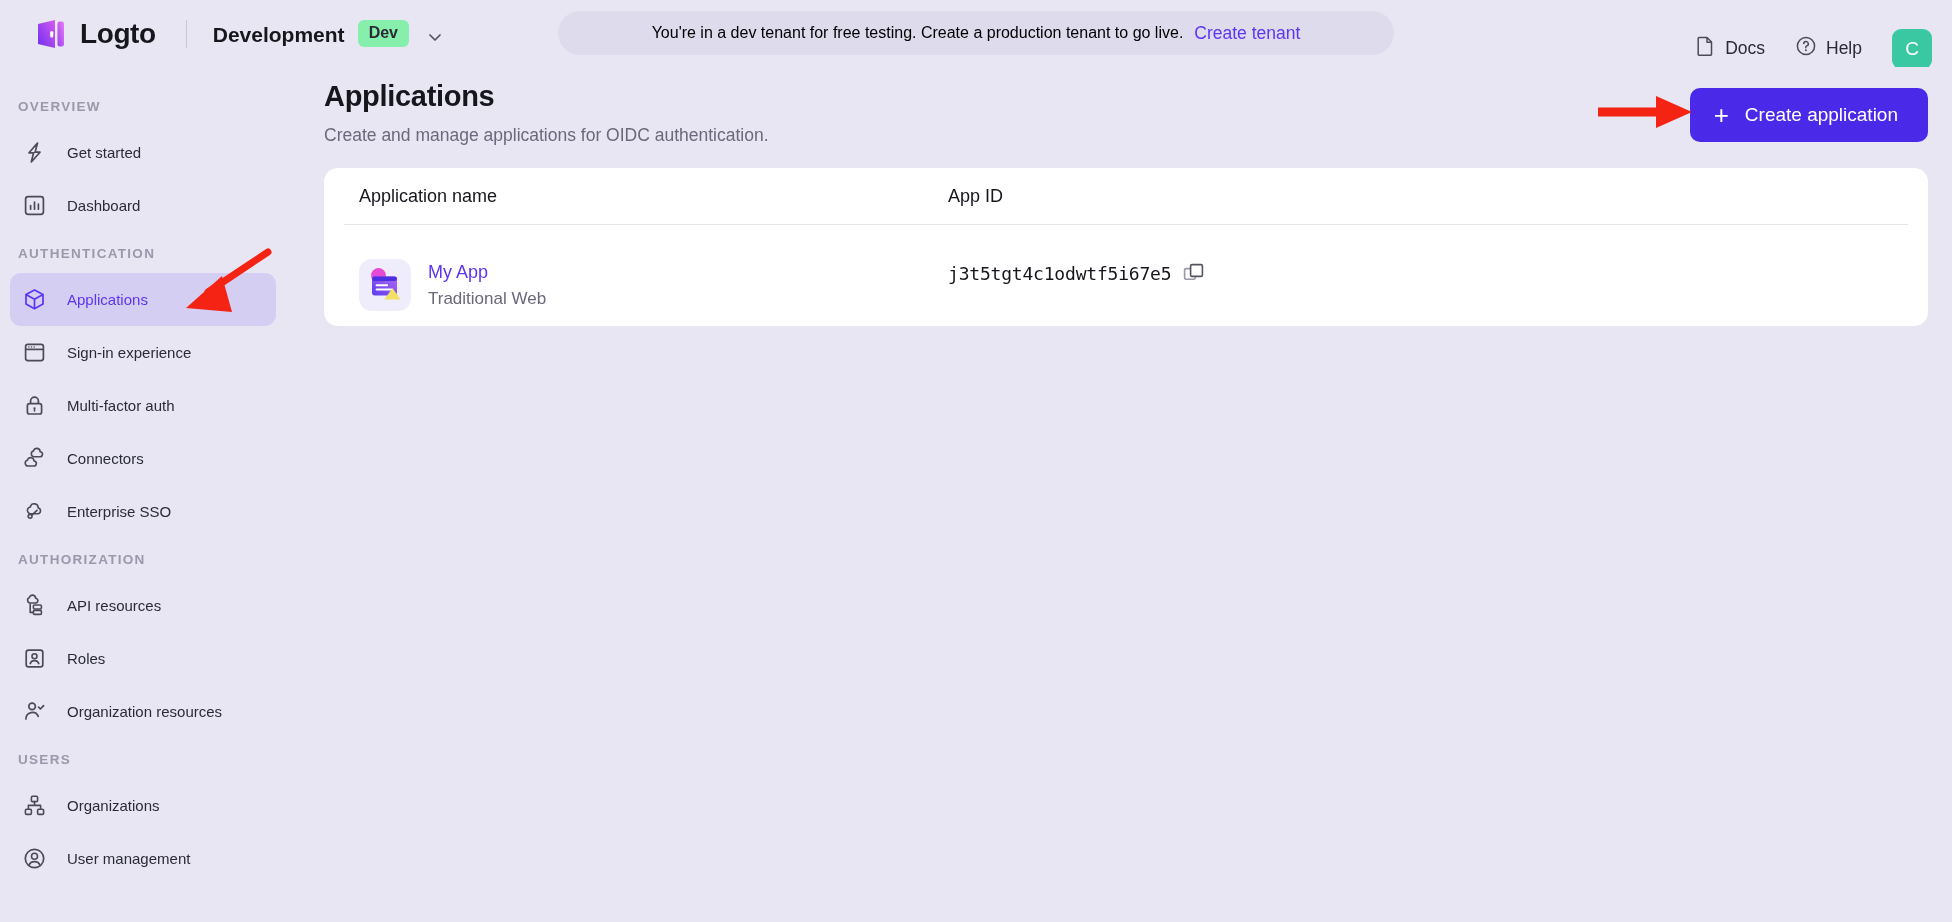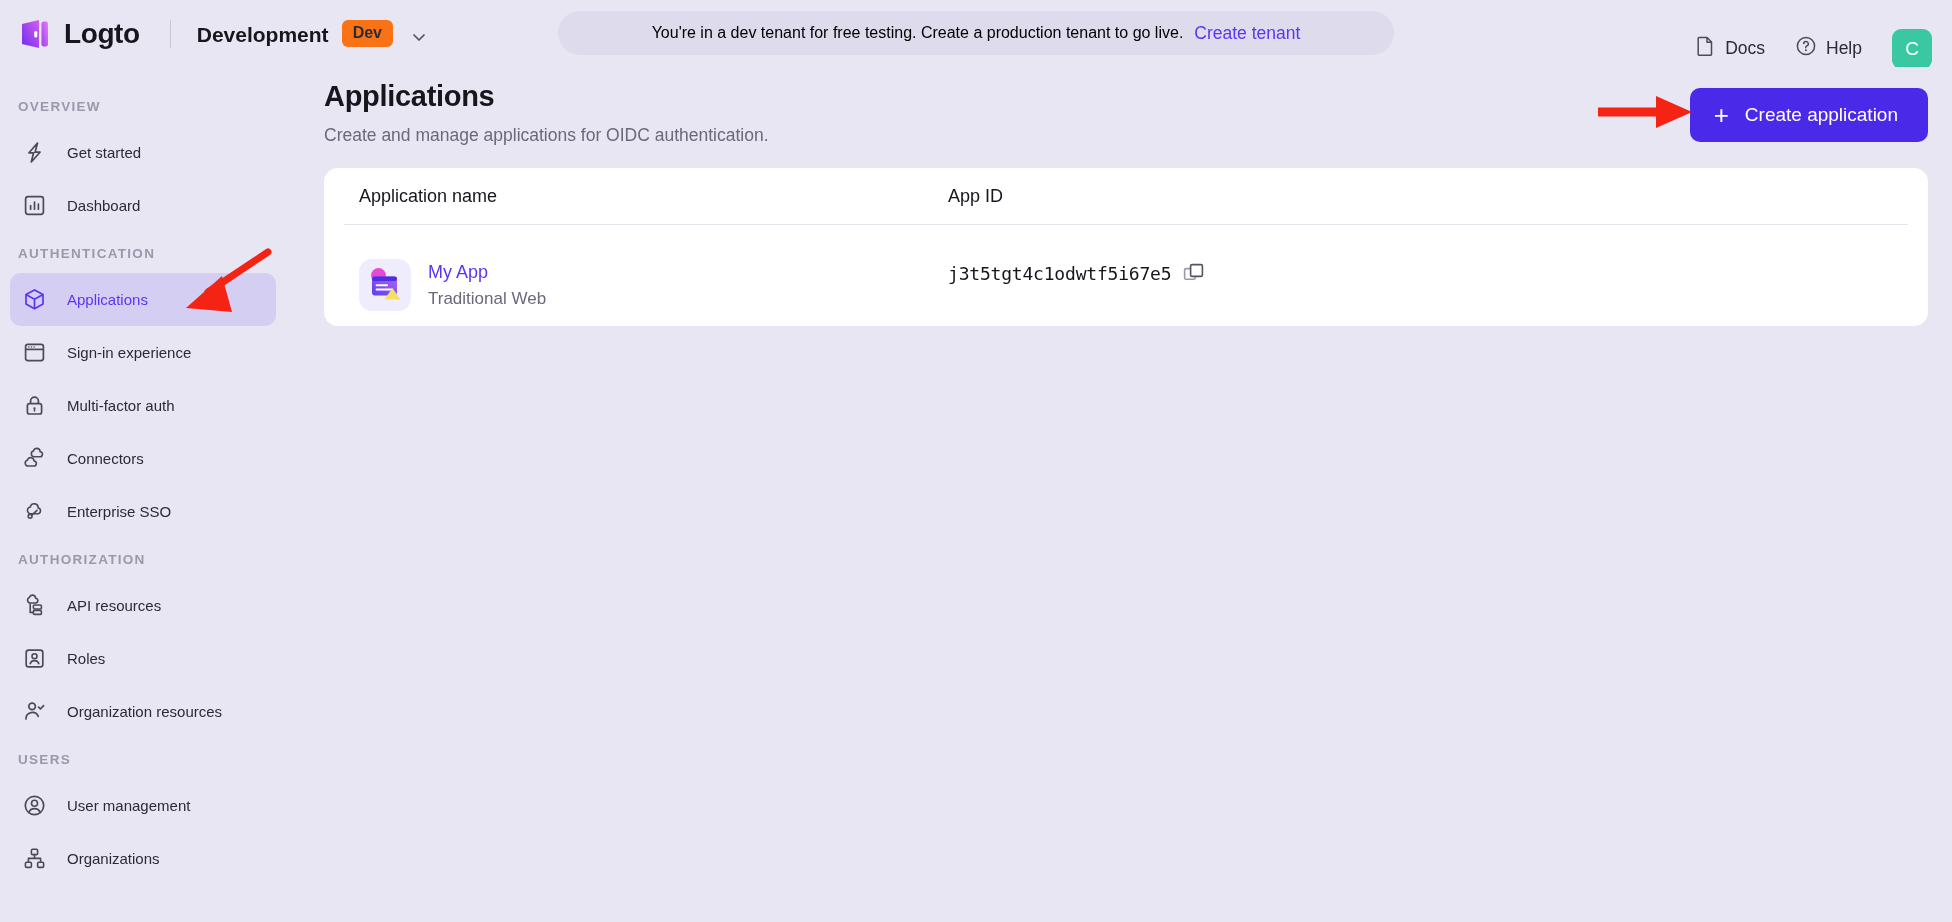--- a/index.html
+++ b/index.html
@@ -11,33 +11,33 @@
   }
   body { position: relative; }
 
   
   #topbar {
     position: absolute; top: 0; left: 0;
     width: 1952px; height: 67px;
     background: #e8e6f3;
     display: flex; align-items: center;
   }
-  #brand { display: flex; align-items: center; padding-left: 18px; }
+  #brand { display: flex; align-items: center; padding-left: 34px; }
   #logo-mark { width: 34px; height: 34px; position: relative; }
   #logo-word {
     font-size: 28px; font-weight: bold; color: #16161d;
     margin-left: 12px; letter-spacing: -0.4px;
   }
   #brand-divider {
     width: 1px; height: 28px; background: #c9c6da; margin: 0 26px 0 30px;
   }
   #tenant { display: flex; align-items: flex-end; }
   #tenant-name { font-size: 21px; font-weight: bold; color: #16161d; }
   #tenant-badge {
-    margin-left: 13px; background: #f97316; color: #2b2b37;
+    margin-left: 13px; background: #86efac; color: #2b2b37;
     font-size: 16px; font-weight: bold; border-radius: 6px;
     padding: 4px 11px 5px 11px;
   }
   #tenant-caret { margin-left: 16px; display: flex; align-items: center; }
 
   #dev-banner {
     position: absolute; left: 558px; top: 11px;
     width: 836px; height: 44px;
     background: #dedbed; border-radius: 22px;
     display: flex; align-items: center; justify-content: center;
@@ -332,38 +332,38 @@
       </svg>
     </span>
     <span class="nav-label">Organization resources</span>
   </div>
 
   <div class="nav-section">USERS</div>
 
   <div class="nav-item">
     <span class="nav-icon">
       <svg width="25" height="25" viewBox="0 0 25 25" fill="none">
-        <circle cx="12.5" cy="12.5" r="9.2" stroke="#4d4a58" stroke-width="1.7"></circle>
-        <circle cx="12.5" cy="10.2" r="3" stroke="#4d4a58" stroke-width="1.6"></circle>
-        <path d="M6.8 19.6 a6.1 6.1 0 0 1 11.4 0" stroke="#4d4a58" stroke-width="1.6" stroke-linecap="round"></path>
-      </svg>
-    </span>
-    <span class="nav-label">User management</span>
-  </div>
-
-  <div class="nav-item">
-    <span class="nav-icon">
-      <svg width="25" height="25" viewBox="0 0 25 25" fill="none">
         <rect x="9.4" y="3.2" width="6.2" height="5.4" rx="1.2" stroke="#4d4a58" stroke-width="1.6"></rect>
         <rect x="3.4" y="16.2" width="6" height="5.2" rx="1.2" stroke="#4d4a58" stroke-width="1.6"></rect>
         <rect x="15.6" y="16.2" width="6" height="5.2" rx="1.2" stroke="#4d4a58" stroke-width="1.6"></rect>
         <path d="M12.5 8.6 v3.8 M6.4 16.2 v-3.8 h12.2 v3.8" stroke="#4d4a58" stroke-width="1.6" stroke-linecap="round" stroke-linejoin="round"></path>
       </svg>
     </span>
     <span class="nav-label">Organizations</span>
+  </div>
+
+  <div class="nav-item">
+    <span class="nav-icon">
+      <svg width="25" height="25" viewBox="0 0 25 25" fill="none">
+        <circle cx="12.5" cy="12.5" r="9.2" stroke="#4d4a58" stroke-width="1.7"></circle>
+        <circle cx="12.5" cy="10.2" r="3" stroke="#4d4a58" stroke-width="1.6"></circle>
+        <path d="M6.8 19.6 a6.1 6.1 0 0 1 11.4 0" stroke="#4d4a58" stroke-width="1.6" stroke-linecap="round"></path>
+      </svg>
+    </span>
+    <span class="nav-label">User management</span>
   </div>
 </nav>
 
 <main id="main">
 
   <div id="page-head">
     <div id="page-title">Applications</div>
     <div id="page-sub">Create and manage applications for OIDC authentication.</div>
   </div>
 

